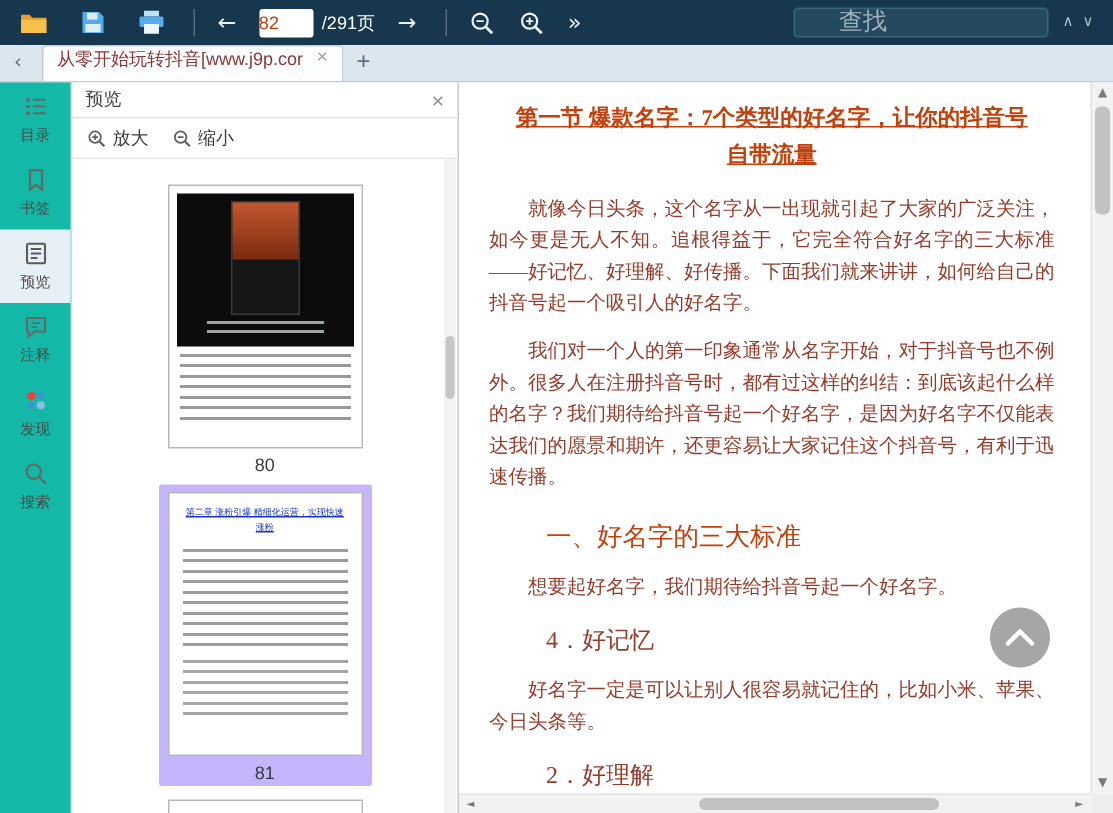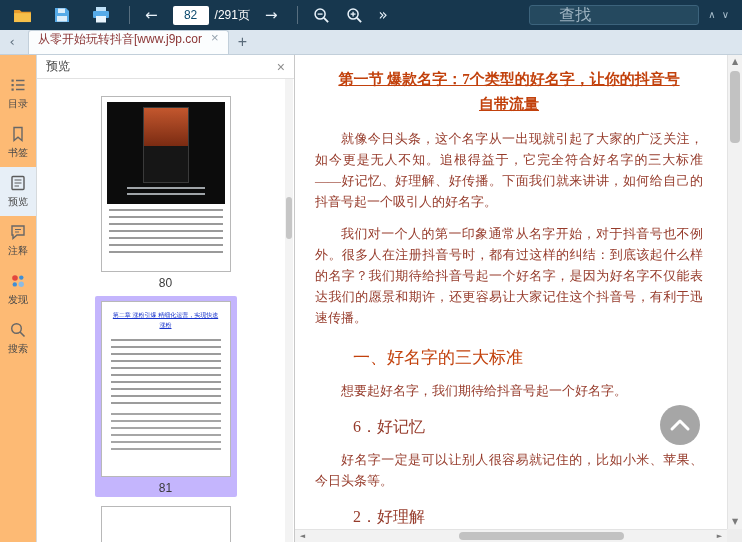--- a/index.html
+++ b/index.html
@@ -6,22 +6,22 @@
   html,body { width:742px; height:542px; overflow:hidden; background:#fff;
               font-family:"Liberation Sans", sans-serif; }
   .app { width:742px; height:542px; display:flex; flex-direction:column; background:#fff; }
 
   
   .toolbar { height:30px; background:#17374e; display:flex; align-items:center; padding:0 10px; flex:none; }
   .tb-btn { background:none; border:0; cursor:pointer; display:flex; align-items:center; padding:2px 3px; }
   .glyph { color:#e9f2fa; font-size:15px; line-height:1; font-family:"DejaVu Sans", sans-serif; }
   .tb-sep { width:1px; height:18px; background:rgba(255,255,255,.28); margin-left:16px; }
   .ml16 { margin-left:16px; } .ml12 { margin-left:12px; } .ml10 { margin-left:10px; } .ml6 { margin-left:6px; }
-  .page-input { width:36px; height:19px; border:0; border-radius:2px; background:#fff; color:#0c4a6e;
-                font-size:12px; text-align:center; margin-left:12px; }
+  .page-input { width:36px; height:19px; border:0; border-radius:2px; background:#fff; color:#c2410c;
+                font-size:12px; text-align:left; margin-left:12px; }
   .page-total { color:#fff; font-size:12px; margin-left:6px; }
   .search-box { margin-left:auto; width:170px; height:20px; background:#25495f; border:1px solid #3c637c;
                 border-radius:3px; display:flex; align-items:center; padding:0 6px; }
   .search-box input { flex:1; background:transparent; border:0; outline:none; color:#fca5a5;
                       font-size:16px; margin-left:23px; }
   .search-box input::placeholder { color:#9fb4c2; }
   .find-nav { color:#a9bfcd; font-size:10px; line-height:1; font-family:"DejaVu Sans", sans-serif; }
 
   
   .tabbar { height:25px; background:#dce6ef; border-bottom:1px solid #c2cfda; display:flex;
@@ -33,21 +33,21 @@
          max-width:212px; cursor:pointer; }
   .tab-title { font-size:12px; color:#8b3535; white-space:nowrap; overflow:hidden; max-width:170px; }
   .tab-close { color:#96a3ae; font-size:13px; line-height:1; cursor:pointer; }
   .tab-add { border:0; background:transparent; color:#5a6b7a; font-size:16px; margin-left:9px;
              height:25px; cursor:pointer; }
 
   
   .main-row { flex:1; display:flex; min-height:0; }
 
   
-  .sidebar { width:37px; background:#fdba74; border-right:1px solid #d6dadd; padding-top:14px; flex:none; }
+  .sidebar { width:48px; background:#14b8a6; border-right:1px solid #d6dadd; flex:none; }
   .side-item { display:flex; flex-direction:column; align-items:center; gap:3px; padding:7px 0; cursor:pointer; }
   .side-item.active { background:#e7eff7; }
   .side-label { font-size:10px; color:#4a4a4a; }
   .side-icon { width:18px; height:18px; display:block; }
 
   
   .preview-panel { width:258px; background:#fff; border-right:1px solid #c8c8c8; display:flex;
                    flex-direction:column; flex:none; }
   .panel-header { height:24px; border-bottom:1px solid #e2e2e2; display:flex; align-items:center;
                   justify-content:space-between; padding:0 9px; }
@@ -234,20 +234,39 @@
           </svg>
         <span class="side-label">搜索</span>
       </div>
     </nav>
 
     <aside class="preview-panel">
       <div class="panel-header">
         <span class="panel-title">预览</span>
         <button class="panel-close">×</button>
       </div>
+      <div class="panel-zoombar">
+        <button class="pz-btn">
+          <svg width="13" height="13" viewBox="0 0 18 18">
+              <circle cx="7.5" cy="7.5" r="5.3" fill="none" stroke="#5d5d5d" stroke-width="1.6"></circle>
+              <line x1="11.6" y1="11.6" x2="16" y2="16" stroke="#5d5d5d" stroke-width="2"></line>
+              <line x1="4.9" y1="7.5" x2="10.1" y2="7.5" stroke="#5d5d5d" stroke-width="1.4"></line>
+              <line x1="7.5" y1="4.9" x2="7.5" y2="10.1" stroke="#5d5d5d" stroke-width="1.4"></line>
+            </svg>
+          <span>放大</span>
+        </button>
+        <button class="pz-btn">
+          <svg width="13" height="13" viewBox="0 0 18 18">
+              <circle cx="7.5" cy="7.5" r="5.3" fill="none" stroke="#5d5d5d" stroke-width="1.6"></circle>
+              <line x1="11.6" y1="11.6" x2="16" y2="16" stroke="#5d5d5d" stroke-width="2"></line>
+              <line x1="4.9" y1="7.5" x2="10.1" y2="7.5" stroke="#5d5d5d" stroke-width="1.4"></line>
+            </svg>
+          <span>缩小</span>
+        </button>
+      </div>
       <div class="thumbs">
 
         <div class="thumb-group">
           <div class="thumb-page">
             <div class="p80-black">
               <div class="p80-phone">
                 <div class="p80-shot"></div>
               </div>
               <div class="p80-caption"></div>
             </div>
@@ -278,21 +297,21 @@
     <section class="doc-area">
       <div class="page">
         <h1 class="doc-title">
           <span>第一节 爆款名字：7个类型的好名字，让你的抖音号</span><br>
           <span>自带流量</span>
         </h1>
         <p>就像今日头条，这个名字从一出现就引起了大家的广泛关注，如今更是无人不知。追根得益于，它完全符合好名字的三大标准——好记忆、好理解、好传播。下面我们就来讲讲，如何给自己的抖音号起一个吸引人的好名字。</p>
         <p>我们对一个人的第一印象通常从名字开始，对于抖音号也不例外。很多人在注册抖音号时，都有过这样的纠结：到底该起什么样的名字？我们期待给抖音号起一个好名字，是因为好名字不仅能表达我们的愿景和期许，还更容易让大家记住这个抖音号，有利于迅速传播。</p>
         <h2>一、好名字的三大标准</h2>
         <p>想要起好名字，我们期待给抖音号起一个好名字。</p>
-        <h3>6．好记忆</h3>
+        <h3>4．好记忆</h3>
         <p>好名字一定是可以让别人很容易就记住的，比如小米、苹果、今日头条等。</p>
         <h3>2．好理解</h3>
       </div>
 
       <button class="scroll-top">
         <svg width="22" height="14" viewBox="0 0 22 14">
             <polyline points="3,11 11,3 19,11" fill="none" stroke="#ffffff" stroke-width="3" stroke-linecap="round" stroke-linejoin="round"></polyline>
           </svg>
       </button>
 

